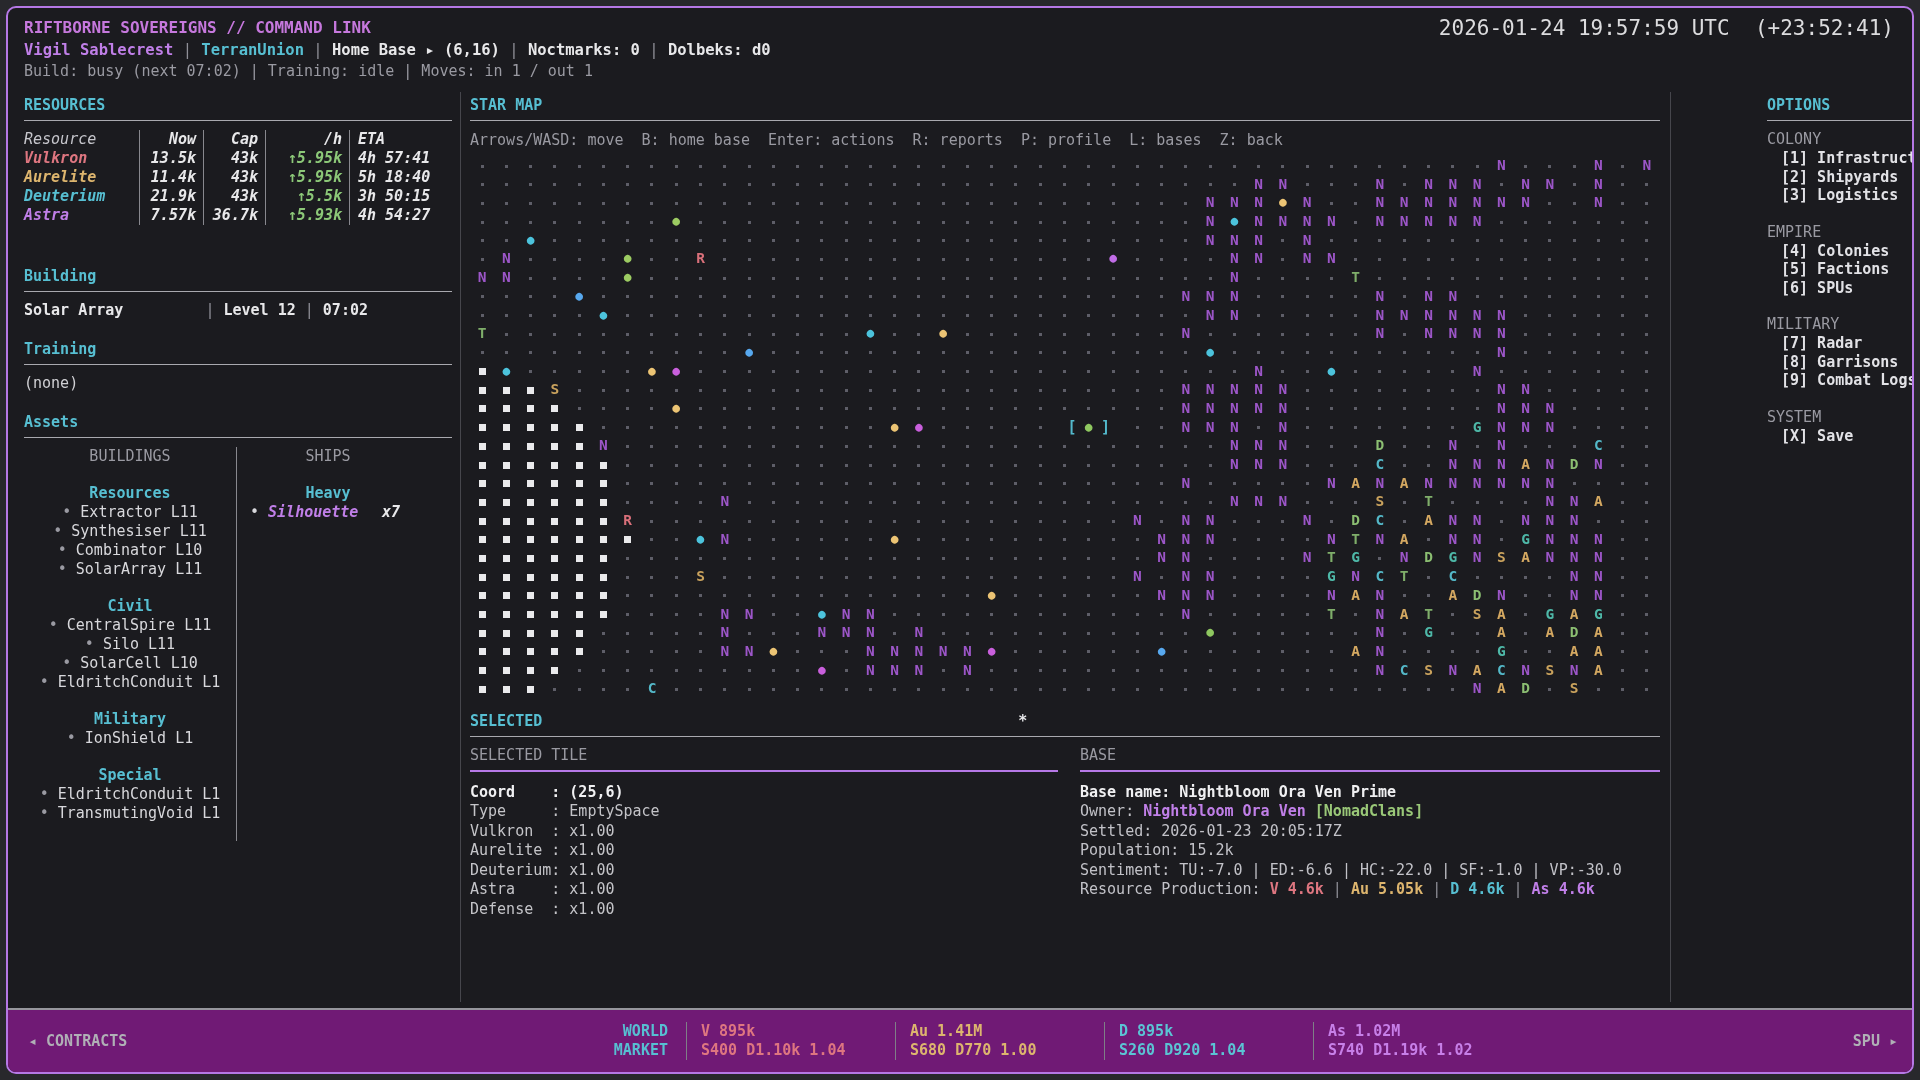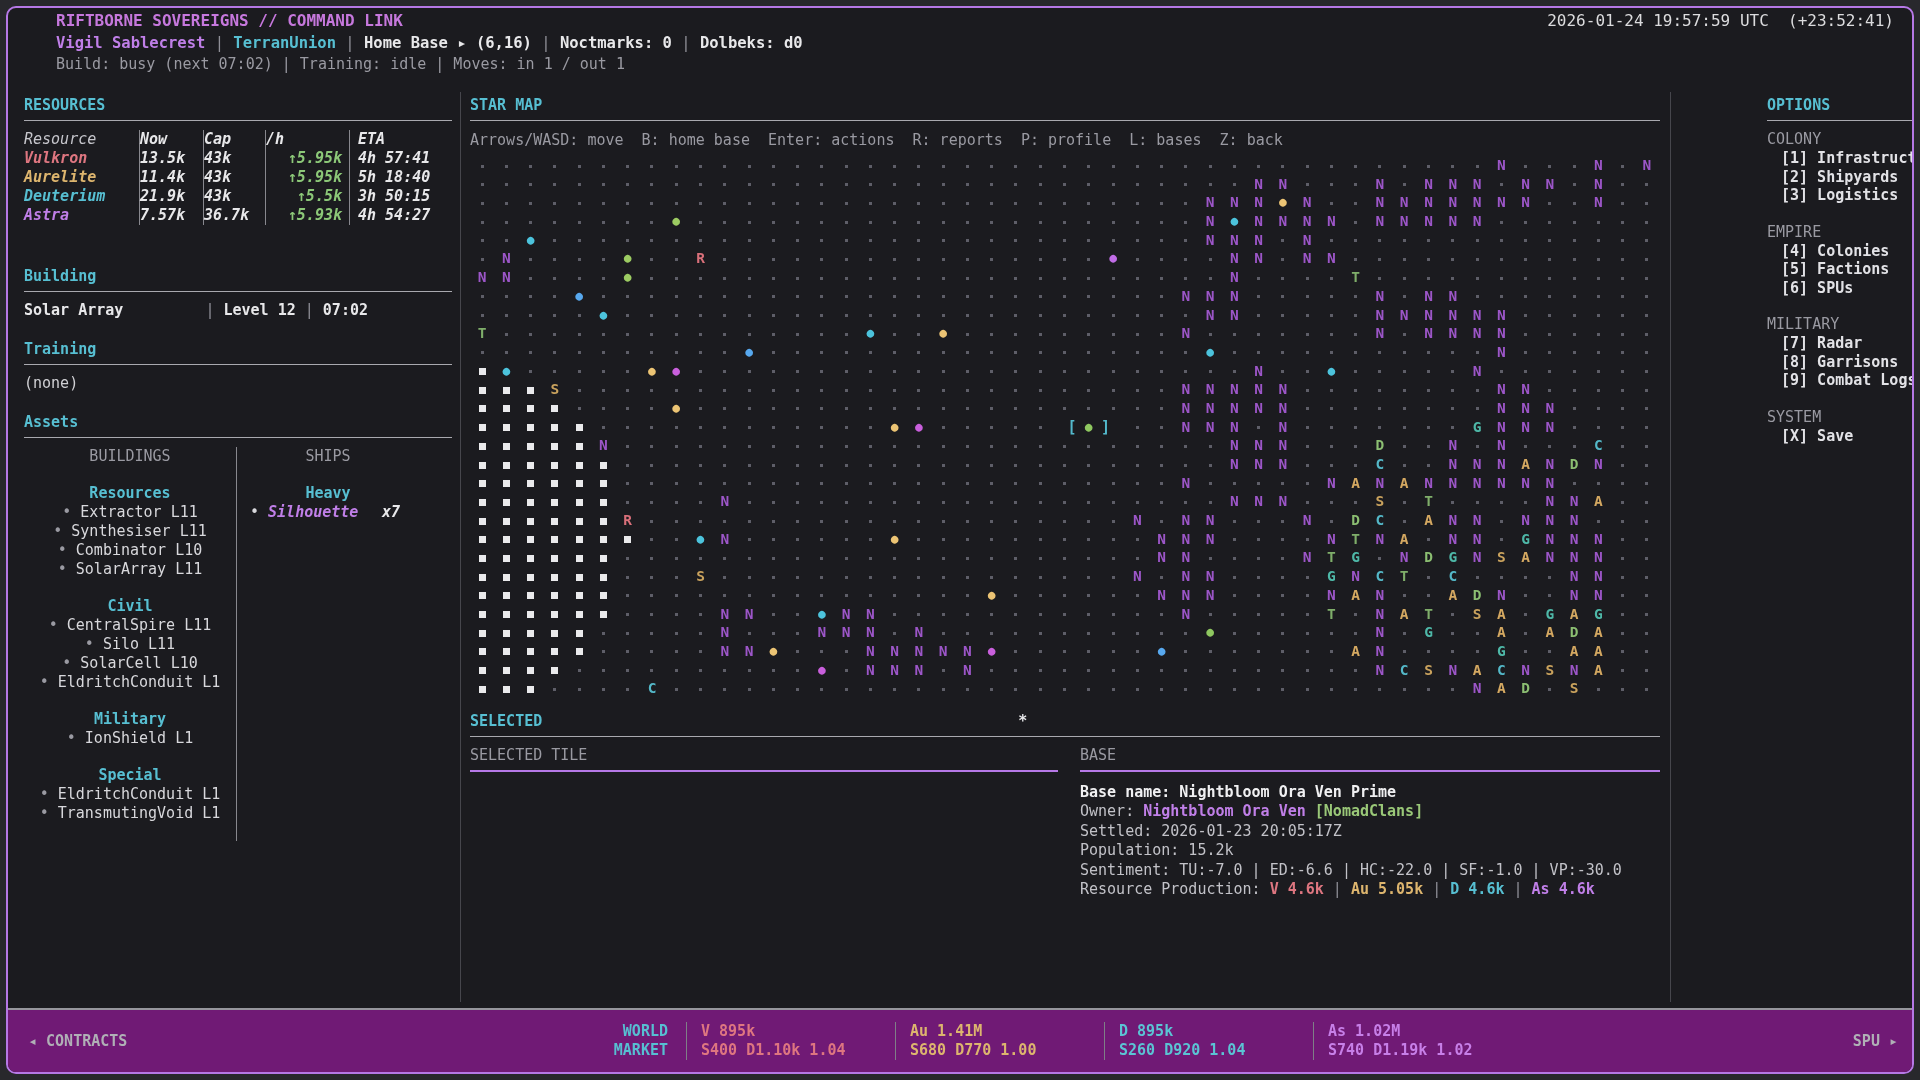--- a/index.html
+++ b/index.html
@@ -13,42 +13,42 @@
   .t-cy  { color:#57bfd2; font-weight:bold; }
   .t-w   { color:#e8e8ea; font-weight:bold; }
   .t-wb  { color:#f0f0f2; font-weight:bold; }
   .t-g   { color:#c2c2c8; }
   .t-dim { color:#8f8f97; }
   .t-rd  { color:#de7680; font-weight:bold; }
   .t-yl  { color:#ddb56e; font-weight:bold; }
   .t-gn  { color:#9ac878; font-weight:bold; }
 
   
-  .hdr { padding:2px 18px 0 16px;margin-left:32px; }
+  .hdr { padding:9px 18px 0 16px; }
   .hline1 { display:flex; justify-content:space-between; line-height:22px; }
   .title { color:#c678dd; font-weight:bold; font-size:16px; }
-  .clock { color:#dcdcde; font-size:16px; white-space:pre; }
+  .clock { color:#dcdcde; font-size:21px; white-space:pre; }
   .hline2 { line-height:22px; font-size:15.5px; white-space:pre; }
   .hline3 { line-height:21px; color:#9a9aa2; white-space:pre; }
 
   
   .vd { position:absolute; top:84px; bottom:70px; width:1px; background:#46464c; }
   .vd1 { left:452px; } .vd2 { left:1662px; }
 
   .sect-title { font-size:15px; line-height:19px; }
   .hr { border:none; border-top:1px solid #a9a9af; margin:5px 0 9px 0; }
   .phr { border:none; border-top:2px solid #b678e6; margin:5px 0 11px 0; }
 
   
   .left { position:absolute; left:16px; top:88px; width:428px; }
   .rtable { display:grid; grid-template-columns:116px 64px 62px 84px 92px; line-height:19px;font-style:italic; }
   .rtable .c { white-space:pre; }
   .rtable .hd { color:#c6c6cc; }
   .rtable .bar { border-right:1px solid #88888e; }
-  .rtable .num { text-align:left; padding-right:7px; color:#e8e8ea; font-weight:bold; }
+  .rtable .num { text-align:right; padding-right:7px; color:#e8e8ea; font-weight:bold; }
   .rtable .rate { text-align:right; padding-right:7px; color:#8cc878; font-weight:bold; }
   .rtable .eta { padding-left:8px; color:#e8e8ea; font-weight:bold; }
   .sect { margin-bottom:0; }
   .gapA { margin-top:42px; } .gapB { margin-top:20px; }
   .brow { display:flex; justify-content:space-between; width:344px; line-height:19px; }
   .none-val { color:#d0d0d4; line-height:19px; }
 
   .assets-cols { display:grid; grid-template-columns:212px 14px 156px;text-align:center; }
   .assets-vline { border-left:1px solid #88888e; }
   .col-head { color:#9a9aa2; line-height:19px; margin-bottom:18px; }
@@ -258,20 +258,29 @@
       <div class="selhead">
         <span class="sect-title t-cy">SELECTED</span>
         <span class="selstar">*</span>
       </div>
       <hr class="hr">
 
       <div class="selcols">
         <div>
           <div class="ptitle">SELECTED TILE</div>
           <hr class="phr">
+          <div id="tilerows">
+              <div class="tline hl">Coord    : (25,6)</div>
+              <div class="tline">Type     : EmptySpace</div>
+              <div class="tline">Vulkron  : x1.00</div>
+              <div class="tline">Aurelite : x1.00</div>
+              <div class="tline">Deuterium: x1.00</div>
+              <div class="tline">Astra    : x1.00</div>
+              <div class="tline">Defense  : x1.00</div>
+            </div>
         </div>
         <div>
           <div class="ptitle">BASE</div>
           <hr class="phr">
           <div id="baseinfo">
               <div class="tline"><span class="t-wb">Base name: Nightbloom Ora Ven Prime</span></div>
               <div class="tline"><span class="t-g">Owner: </span><span class="t-pu">Nightbloom Ora Ven</span><span class="t-gn"> [NomadClans]</span></div>
               <div class="tline"><span class="t-g">Settled: 2026-01-23 20:05:17Z</span></div>
               <div class="tline"><span class="t-g">Population: 15.2k</span></div>
               <div class="tline"><span class="t-g">Sentiment: TU:-7.0 | ED:-6.6 | HC:-22.0 | SF:-1.0 | VP:-30.0</span></div>

